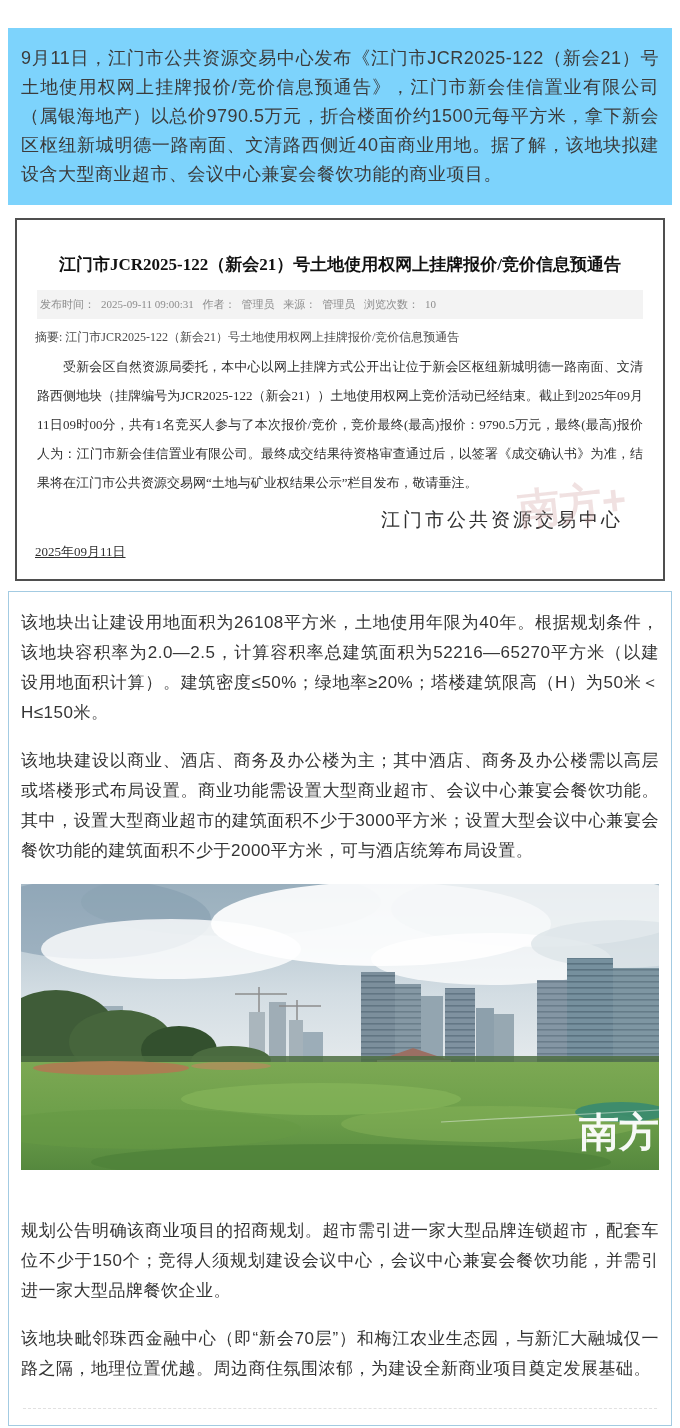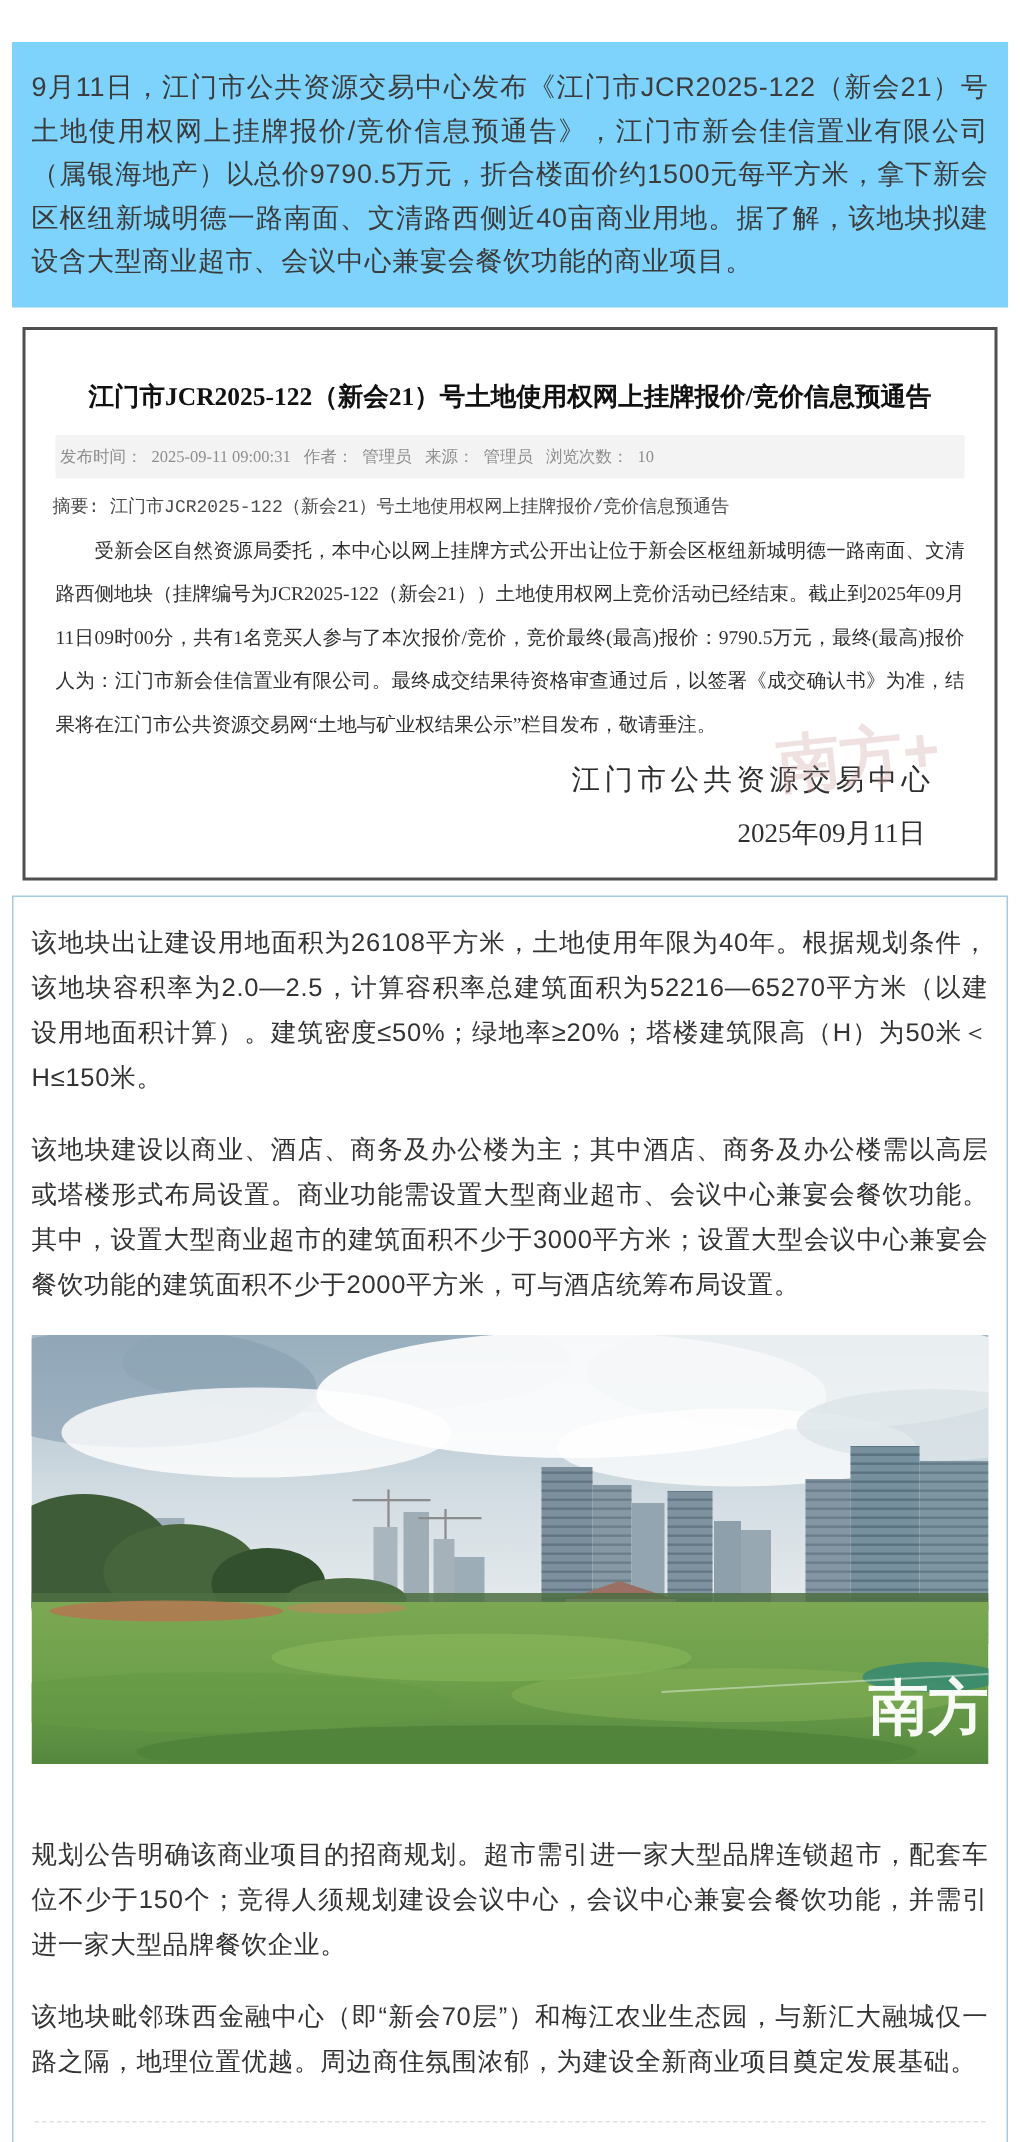--- a/index.html
+++ b/index.html
@@ -42,21 +42,20 @@
     color:#8d8d8d;
     padding:7px 0;
     margin:0 2px 10px 2px;
     white-space:nowrap;
   }
   .doc-meta span{margin:0 3px;}
   .doc-abstract{
     font-size:12px;
     color:#4a4a4a;
     margin:0 0 6px 0;
-    font-family:Liberation Mono, monospace;
   }
   .doc-body{
     font-size:13px;
     line-height:29px;
     color:#2f2f2f;
     text-indent:2em;
     text-align:justify;
     margin:0 2px;
   }
   .doc-sign{position:relative;margin-top:10px;}
@@ -72,25 +71,25 @@
     pointer-events:none;
   }
   .doc-sign .sig{
     text-align:right;
     font-size:19px;
     color:#2f2f2f;
     padding-right:22px;
     letter-spacing:3px;
   }
   .doc-sign .date{
-    text-align:right;
-    font-size:18px;
+    font-size:13px;
     color:#2f2f2f;
     padding-right:28px;
     margin:10px 0 8px 0;
+    text-decoration:underline;
   }
   
   .main-card{
     margin:10px 8px 0 8px;
     border:1px solid #a3cbe2;
     background:#fff;
     padding:16px 12px 14px 12px;
   }
   .main-card p{
     font-size:17px;

